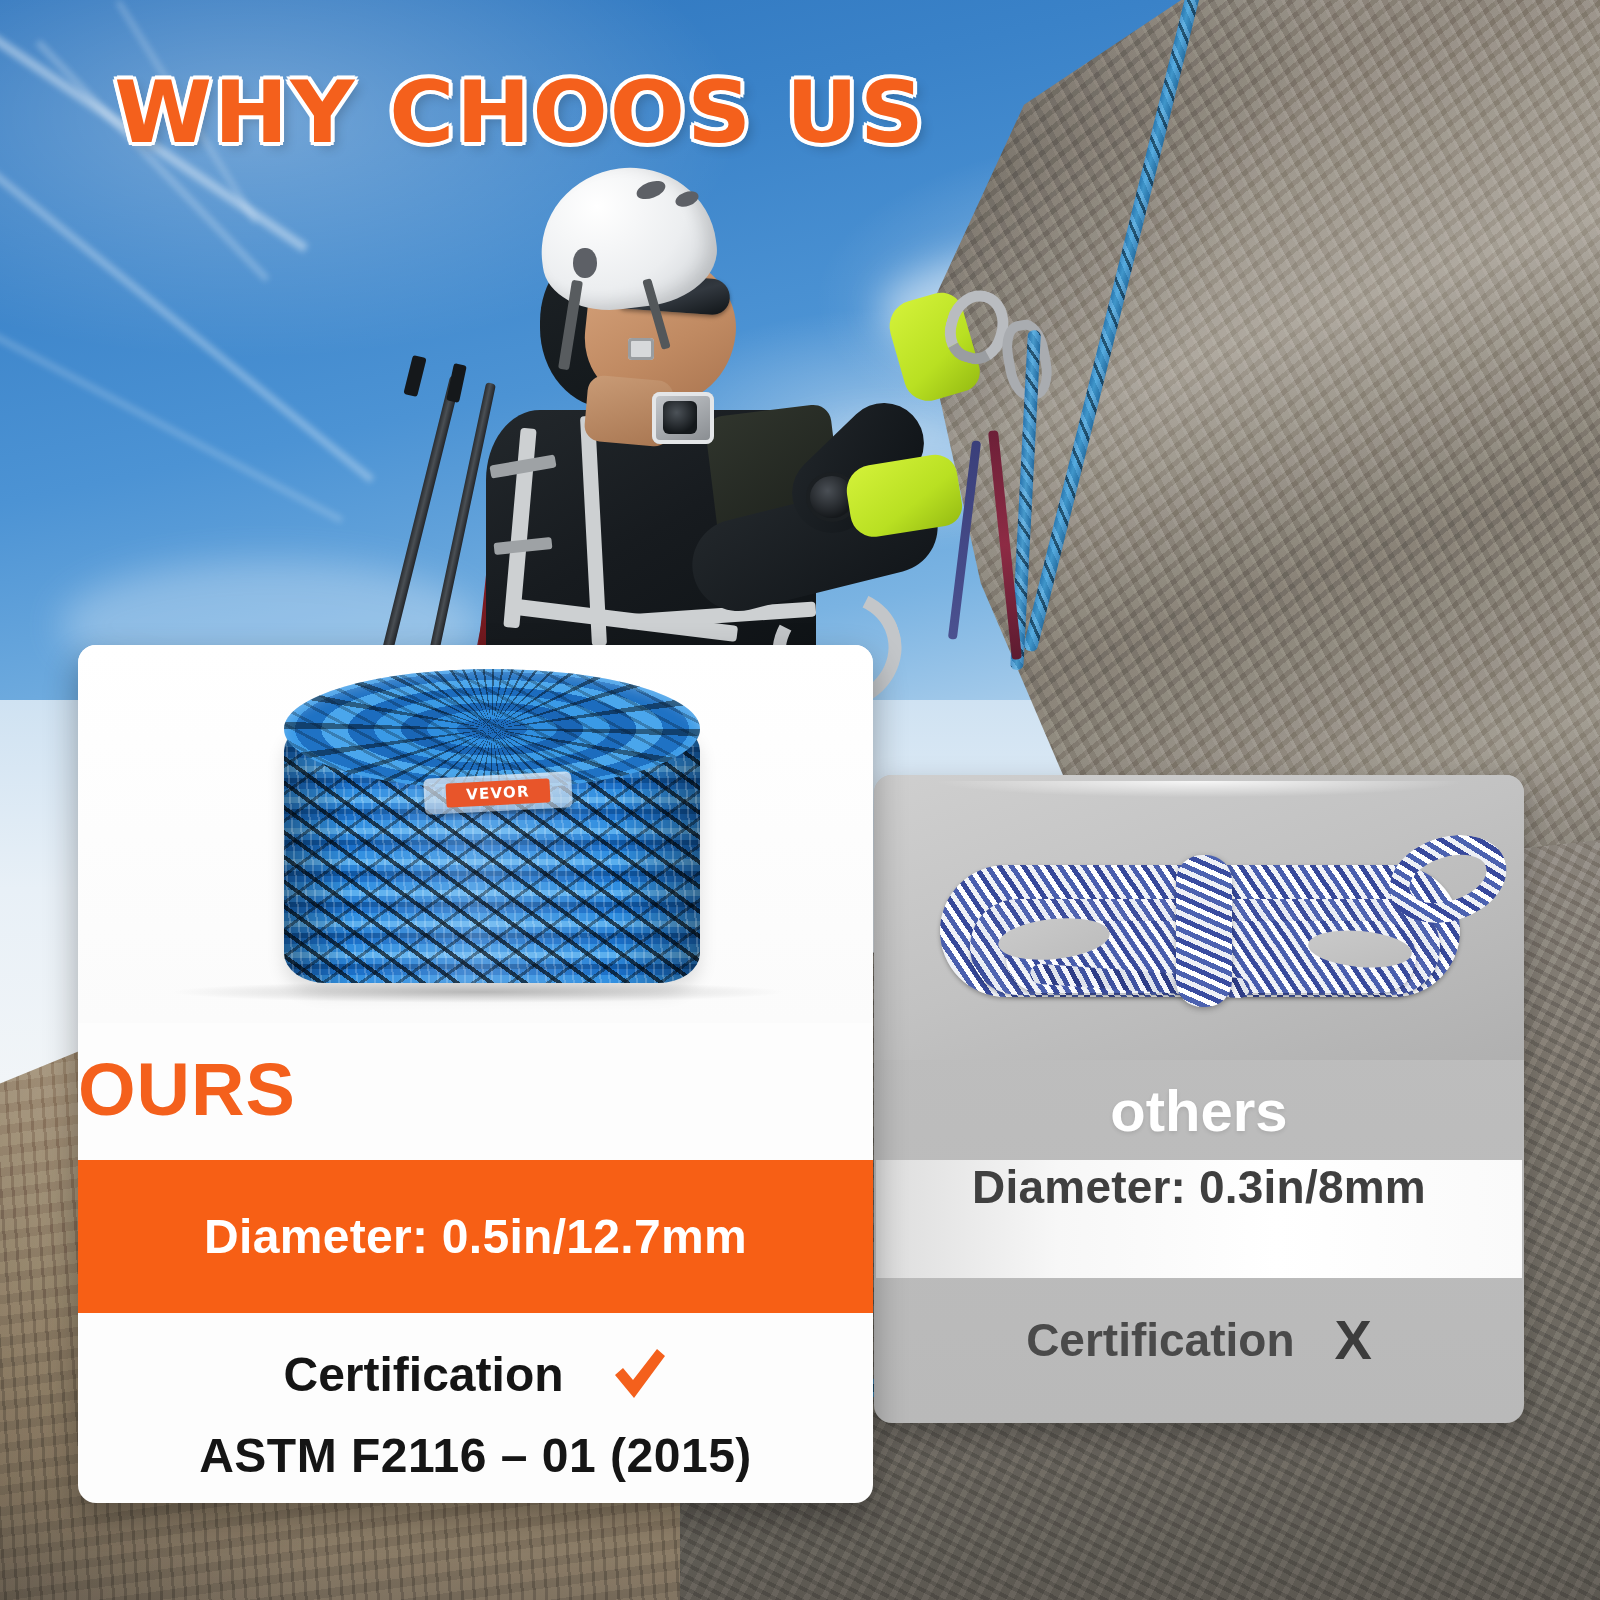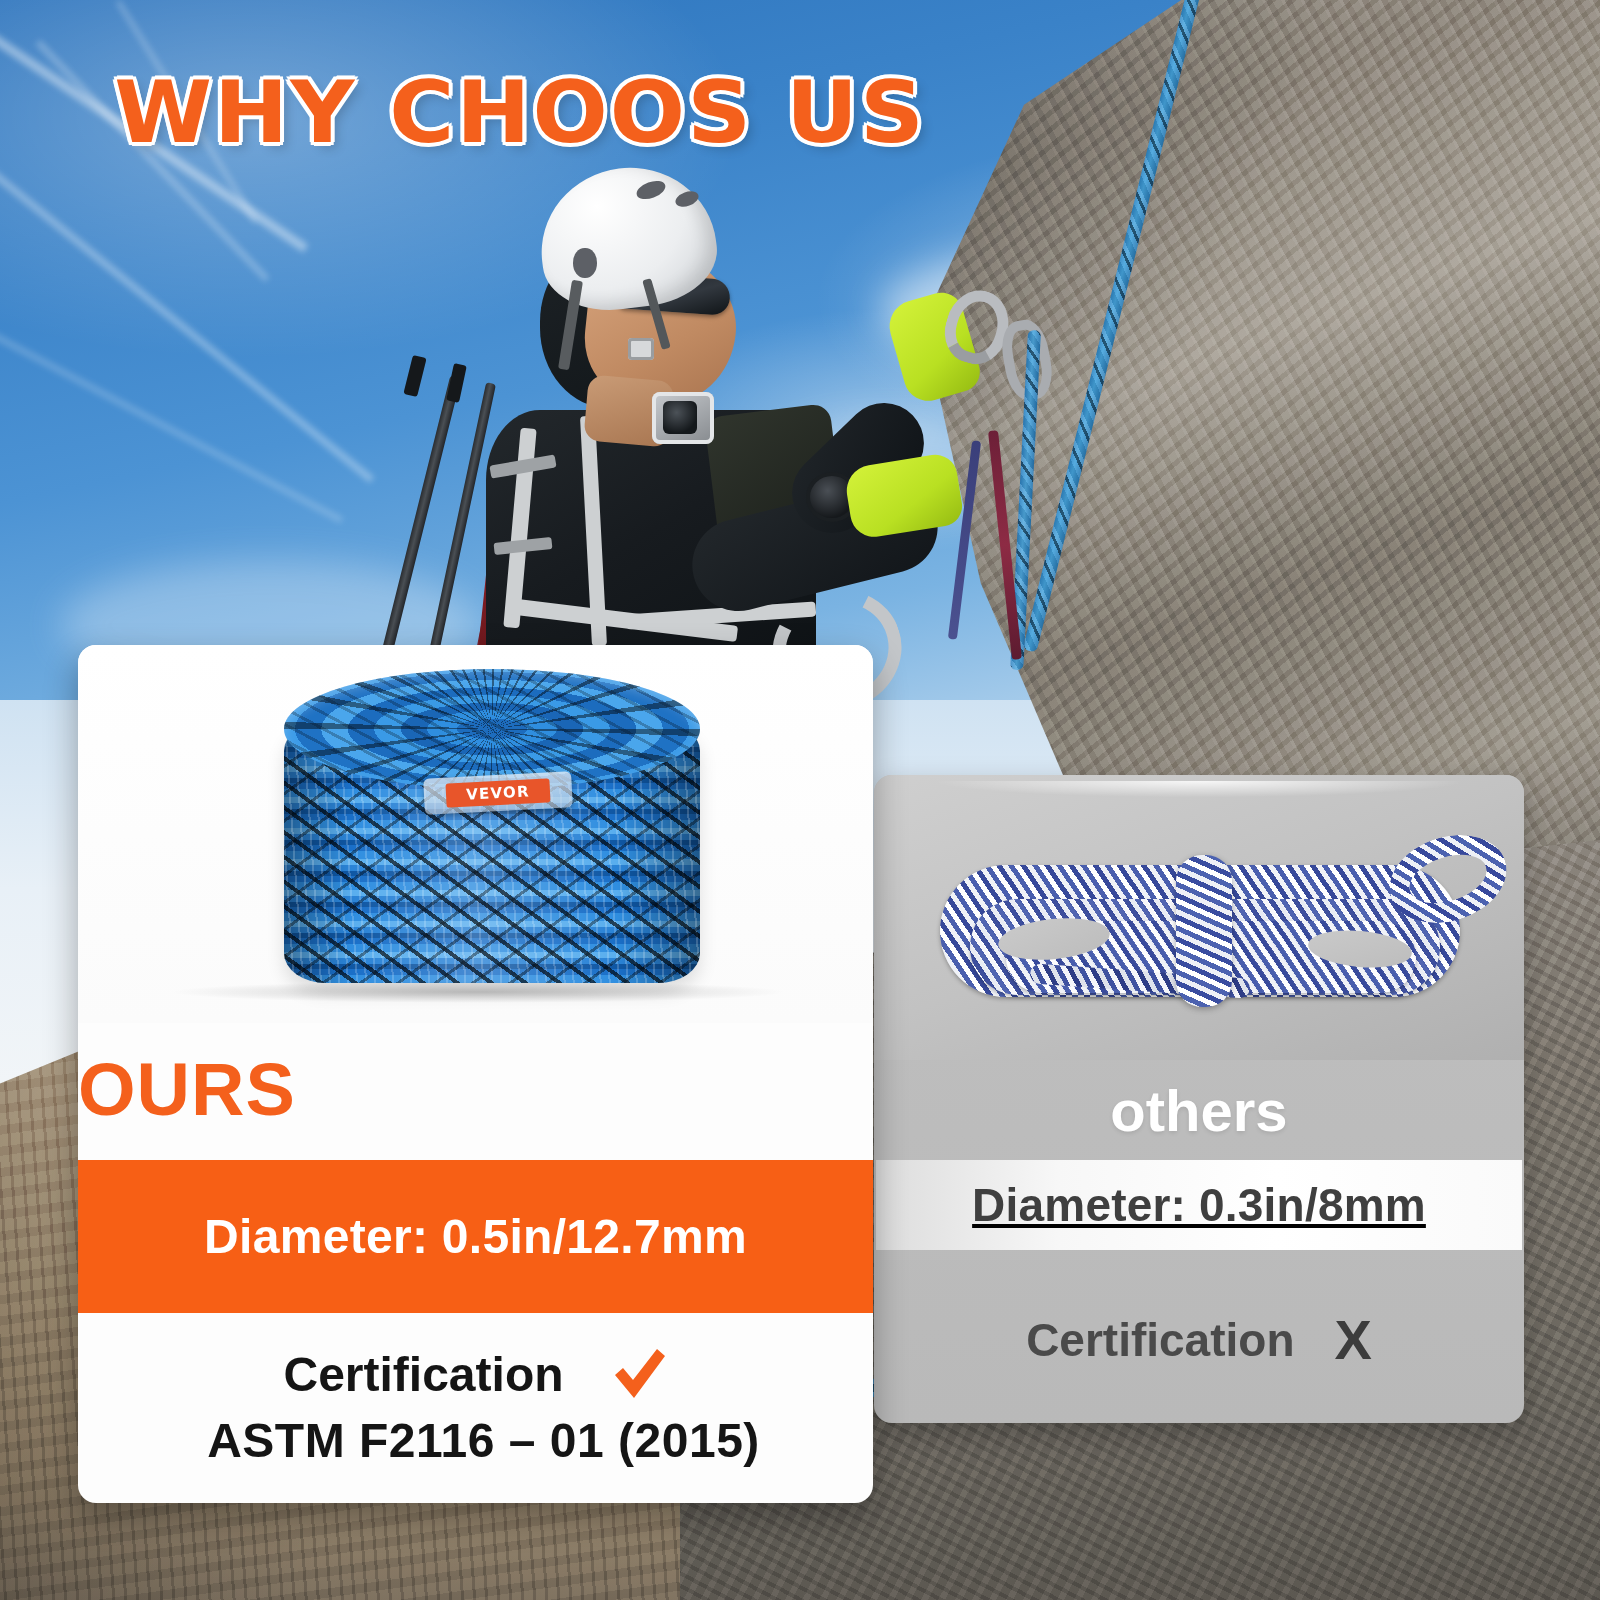--- a/index.html
+++ b/index.html
@@ -334,23 +334,23 @@
 
   .others-label-row {
     position:absolute; left:0; top:285px; width:650px; height:100px;
     display:flex; align-items:center; justify-content:center;
   }
   .others-label {
     font-size:58px; font-weight:700; color:#ffffff; letter-spacing:0px;
     text-shadow:0 2px 4px rgba(0,0,0,.10);
   }
   .others-diam-band {
-    position:absolute; left:2px; top:385px; width:646px; height:90px;
+    position:absolute; left:2px; top:385px; width:646px; height:118px;
     background:linear-gradient(90deg,#dcdcdc 0%,#f7f7f7 28%,#ffffff 62%,#fafafa 100%);
-    display:flex; align-items:center; justify-content:center;text-decoration:underline;
+    display:flex; align-items:flex-start; justify-content:center;
   }
   .others-diam {
     font-size:46px; font-weight:700; color:#3f3f3f; letter-spacing:.2px;
   }
   .others-cert-row {
     position:absolute; left:0; top:520px; width:650px; height:90px;
     display:flex; align-items:center; justify-content:center; gap:40px;
   }
   .others-cert { font-size:46px; font-weight:700; color:#4a4a4a; }
   .x-mark { font-size:56px; font-weight:700; color:#3c3c3c; line-height:1; }
@@ -440,22 +440,22 @@
   .ours-cert-row {
     position:absolute; left:0; top:690px; width:795px; height:78px;
     display:flex; align-items:center; justify-content:center; gap:46px;
   }
   .ours-cert { font-size:48px; font-weight:700; color:#151515; }
   .check {
     width:58px; height:58px; position:relative; flex:none;
   }
   .check svg { display:block; width:58px; height:58px; }
   .ours-std-row {
-    position:absolute; left:8px; top:768px; width:795px; height:70px;
-    display:flex; align-items:flex-start; justify-content:center;
+    position:absolute; left:0; top:768px; width:795px; height:70px;
+    display:flex; align-items:flex-end; justify-content:center;
   }
   .ours-std { font-size:48px; font-weight:700; color:#151515; letter-spacing:.5px; }
 </style>
 </head>
 <body>
 
 <div id="stage">
 
   <div class="sky"></div>
   <div class="sky-low"></div>

